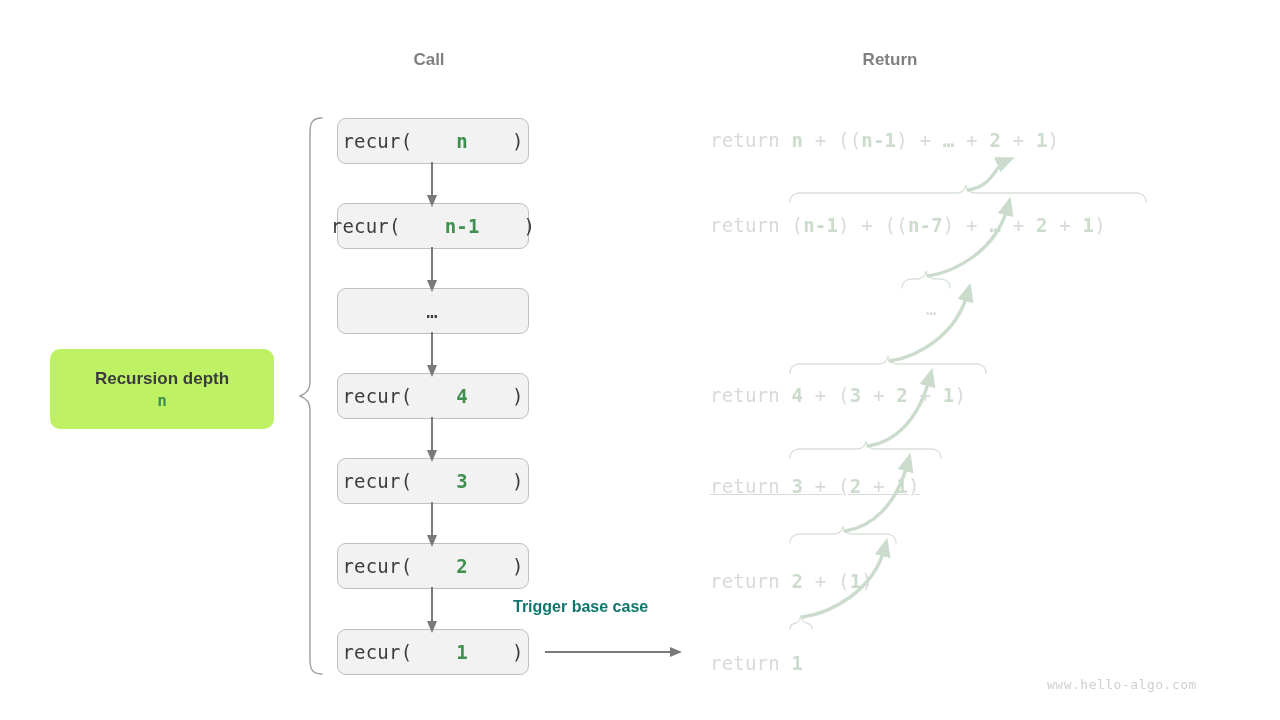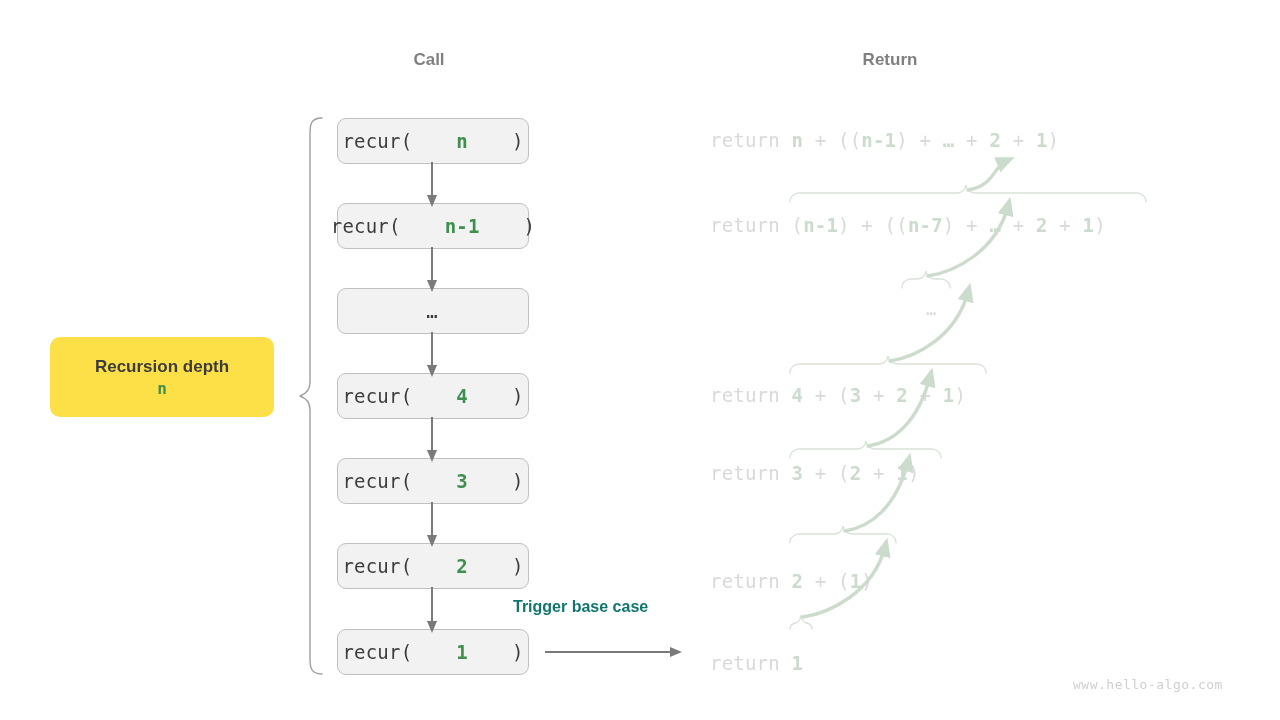--- a/index.html
+++ b/index.html
@@ -13,22 +13,22 @@
   
   .col-header{
     position:absolute;font-weight:bold;font-size:17px;color:#808080;
     white-space:nowrap;transform:translateX(-50%);
   }
   #hdr-call{left:429px;top:50px;}
   #hdr-return{left:890px;top:50px;}
 
   
   #depth-box{
-    position:absolute;left:50px;top:337px;width:224px;height:80px;
-    background:#fde047;border-radius:10px;
+    position:absolute;left:50px;top:349px;width:224px;height:80px;
+    background:#bef264;border-radius:10px;
     display:flex;flex-direction:column;align-items:center;justify-content:center;
     gap:2px;
   }
   #depth-title{font-size:17px;font-weight:bold;color:#3c3c3c;line-height:1.25;}
   #depth-value{font-size:16px;font-weight:bold;color:#3f8f4f;
     font-family:"DejaVu Sans Mono","Liberation Mono",monospace;line-height:1.2;}
 
   
   .call-box{
     position:absolute;left:337px;width:190px;height:44px;
@@ -51,21 +51,21 @@
   .ret-row .op{color:#d9d9d9;font-weight:normal;}
 
   
   #trigger-label{
     position:absolute;left:513px;top:598px;
     font-size:16px;font-weight:bold;color:#0f766e;white-space:nowrap;
   }
 
   
   #watermark{
-    position:absolute;left:1073px;top:677px;
+    position:absolute;left:1047px;top:677px;
     font-family:"DejaVu Sans Mono","Liberation Mono",monospace;
     font-size:13px;color:#cfcfcf;letter-spacing:.5px;white-space:nowrap;
   }
 
   svg.overlay{position:absolute;left:0;top:0;width:1280px;height:720px;
     pointer-events:none;}
 </style>
 </head>
 <body>
 
@@ -117,21 +117,21 @@
         <span class="arg">1</span>
         <span>)</span>
       </div>
     </div>
 
   <div id="return-rows">
       <div class="ret-row" style="top: 129px;"><span class="kw">return </span><span class="expr">n</span><span class="op"> + ((</span><span class="expr">n-1</span><span class="op">) + </span><span class="expr">…</span><span class="op"> + </span><span class="expr">2</span><span class="op"> + </span><span class="expr">1</span><span class="op">)</span></div>
       <div class="ret-row" style="top: 214px;"><span class="kw">return </span><span class="op">(</span><span class="expr">n-1</span><span class="op">) + ((</span><span class="expr">n-7</span><span class="op">) + </span><span class="expr">…</span><span class="op"> + </span><span class="expr">2</span><span class="op"> + </span><span class="expr">1</span><span class="op">)</span></div>
       <div class="ret-row" style="top: 299px; left: 910px; font-size: 17px; letter-spacing: 2px;"><span class="op">…</span></div>
       <div class="ret-row" style="top: 384px;"><span class="kw">return </span><span class="expr">4</span><span class="op"> + (</span><span class="expr">3</span><span class="op"> + </span><span class="expr">2</span><span class="op"> + </span><span class="expr">1</span><span class="op">)</span></div>
-      <div class="ret-row" style="top: 462px;"><span class="kw">return </span><span class="expr">3</span><span class="op"> + (</span><span class="expr">2</span><span class="op"> + </span><span class="expr">1</span><span class="op">)</span></div>
+      <div class="ret-row" style="top: 475px; text-decoration: underline;"><span class="kw">return </span><span class="expr">3</span><span class="op"> + (</span><span class="expr">2</span><span class="op"> + </span><span class="expr">1</span><span class="op">)</span></div>
       <div class="ret-row" style="top: 570px;"><span class="kw">return </span><span class="expr">2</span><span class="op"> + (</span><span class="expr">1</span><span class="op">)</span></div>
       <div class="ret-row" style="top: 652px;"><span class="kw">return </span><span class="expr">1</span></div>
     </div>
 
   <svg class="overlay" id="overlay" viewBox="0 0 1280 720">
     <defs>
       <marker id="arrowGray" markerWidth="7" markerHeight="7" refX="3.2" refY="3" orient="auto" markerUnits="strokeWidth">
         <path d="M0,0.4 L6.2,3 L0,5.6 z" fill="#7a7a7a"></path>
       </marker>
       <marker id="arrowGreen" markerWidth="6" markerHeight="6" refX="2.8" refY="2.6" orient="auto" markerUnits="strokeWidth">

